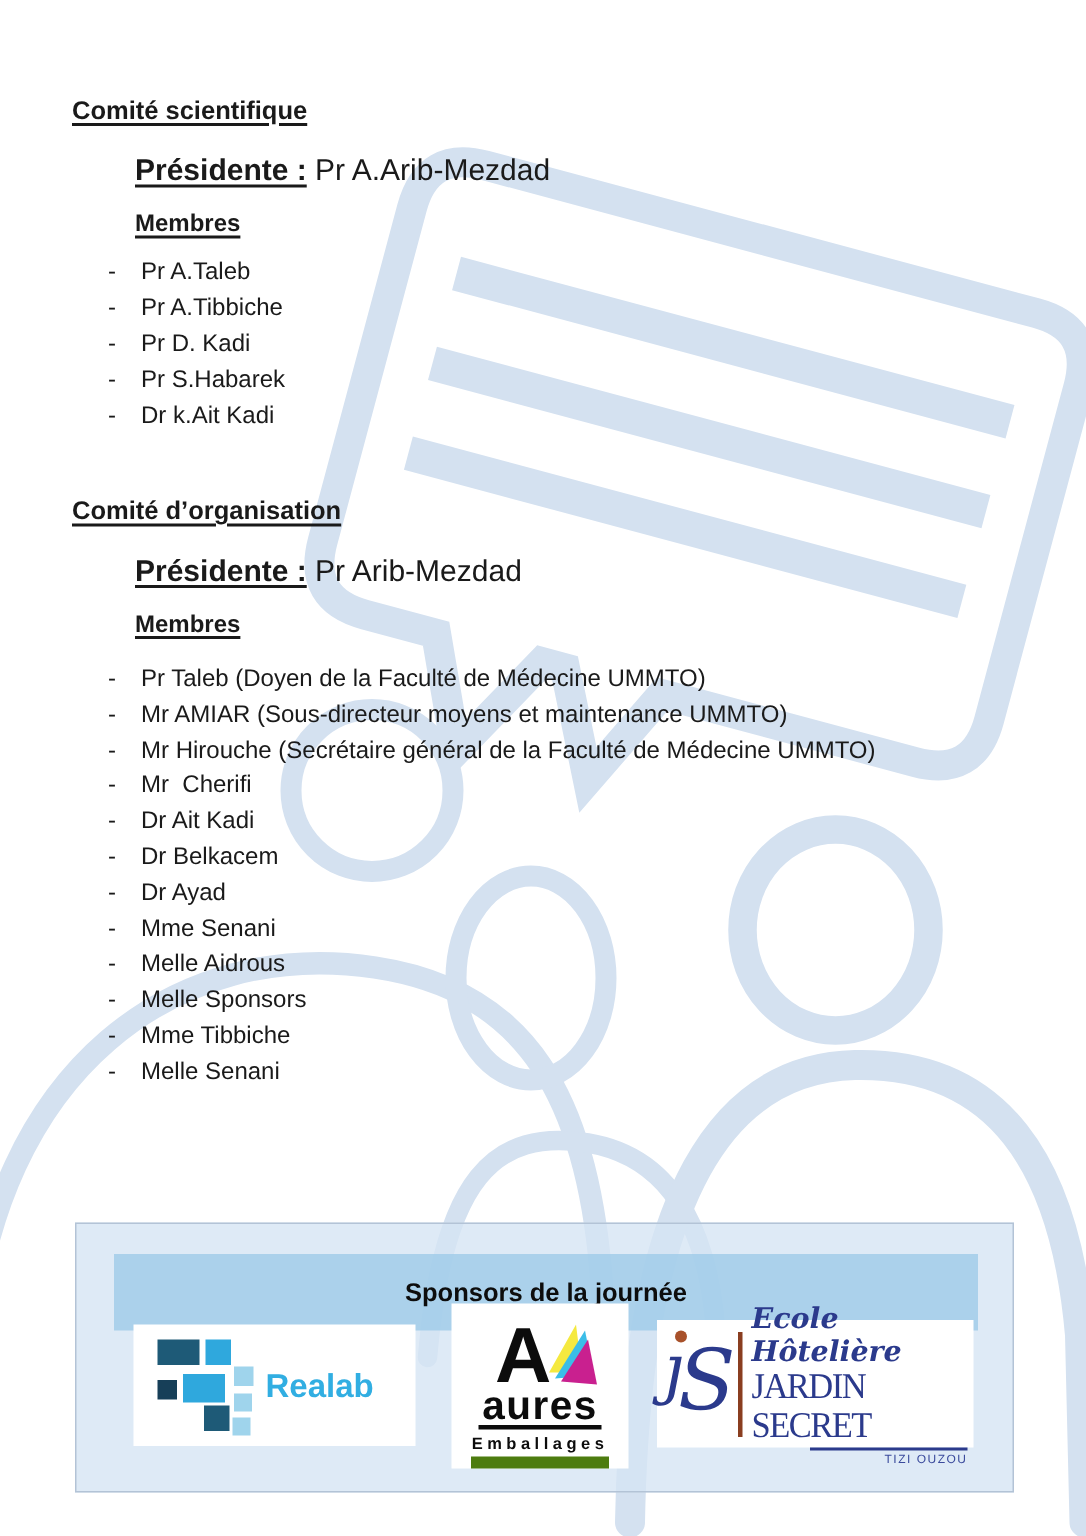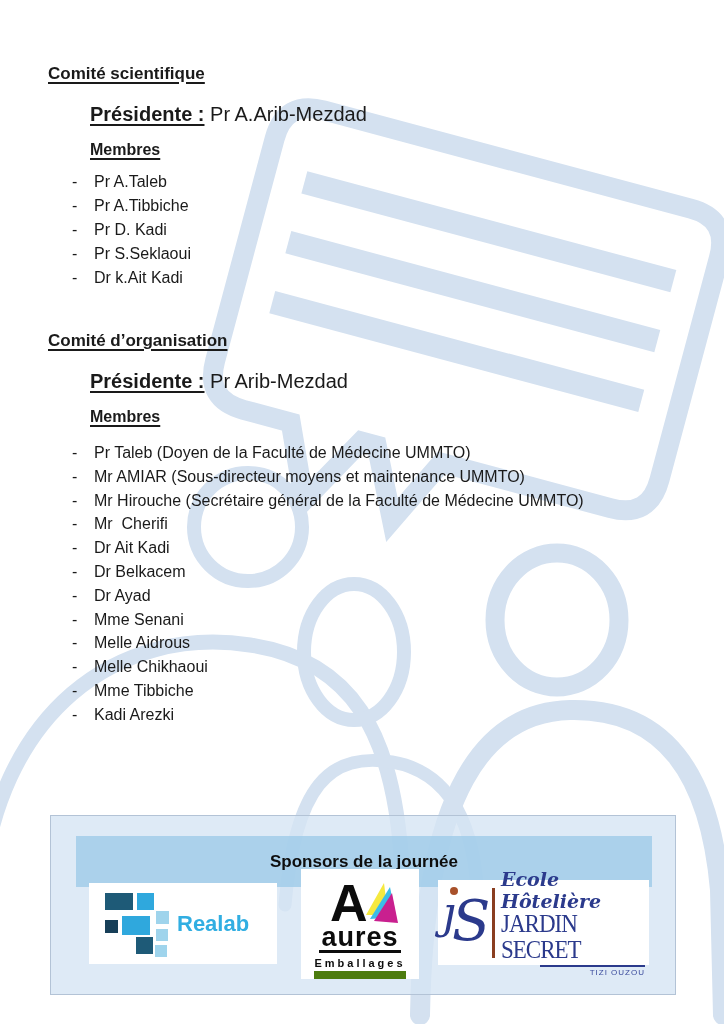--- a/index.html
+++ b/index.html
@@ -104,21 +104,21 @@
         <span>Pr A.Tibbiche</span>
       </div>
 
       <div class="li">
         <span class="dash"></span>
         <span>Pr D. Kadi</span>
       </div>
 
       <div class="li">
         <span class="dash"></span>
-        <span>Pr S.Seklaoui</span>
+        <span>Pr S.Habarek</span>
       </div>
 
       <div class="li">
         <span class="dash"></span>
         <span>Dr k.Ait Kadi</span>
       </div>
     </div>
 
   <div class="txt h-main" style="left:48px;top:331px;">Comité d’organisation</div>
 
@@ -170,32 +170,32 @@
         <span>Mme Senani</span>
       </div>
 
       <div class="li">
         <span class="dash"></span>
         <span>Melle Aidrous</span>
       </div>
 
       <div class="li">
         <span class="dash"></span>
-        <span>Melle Chikhaoui</span>
+        <span>Melle Sponsors</span>
       </div>
 
 
       <div class="li">
         <span class="dash"></span>
         <span>Mme Tibbiche</span>
       </div>
 
       <div class="li">
         <span class="dash"></span>
-        <span>Kadi Arezki</span>
+        <span>Melle Senani</span>
       </div>
     </div>
 
   <div class="sponsors">
     <div class="sponsors-strip">
       <div class="sponsors-title">Sponsors de la journée</div>
     </div>
 
     <div class="logo-box realab">
       <svg width="80" height="81" viewBox="0 0 80 81" aria-hidden="true">

